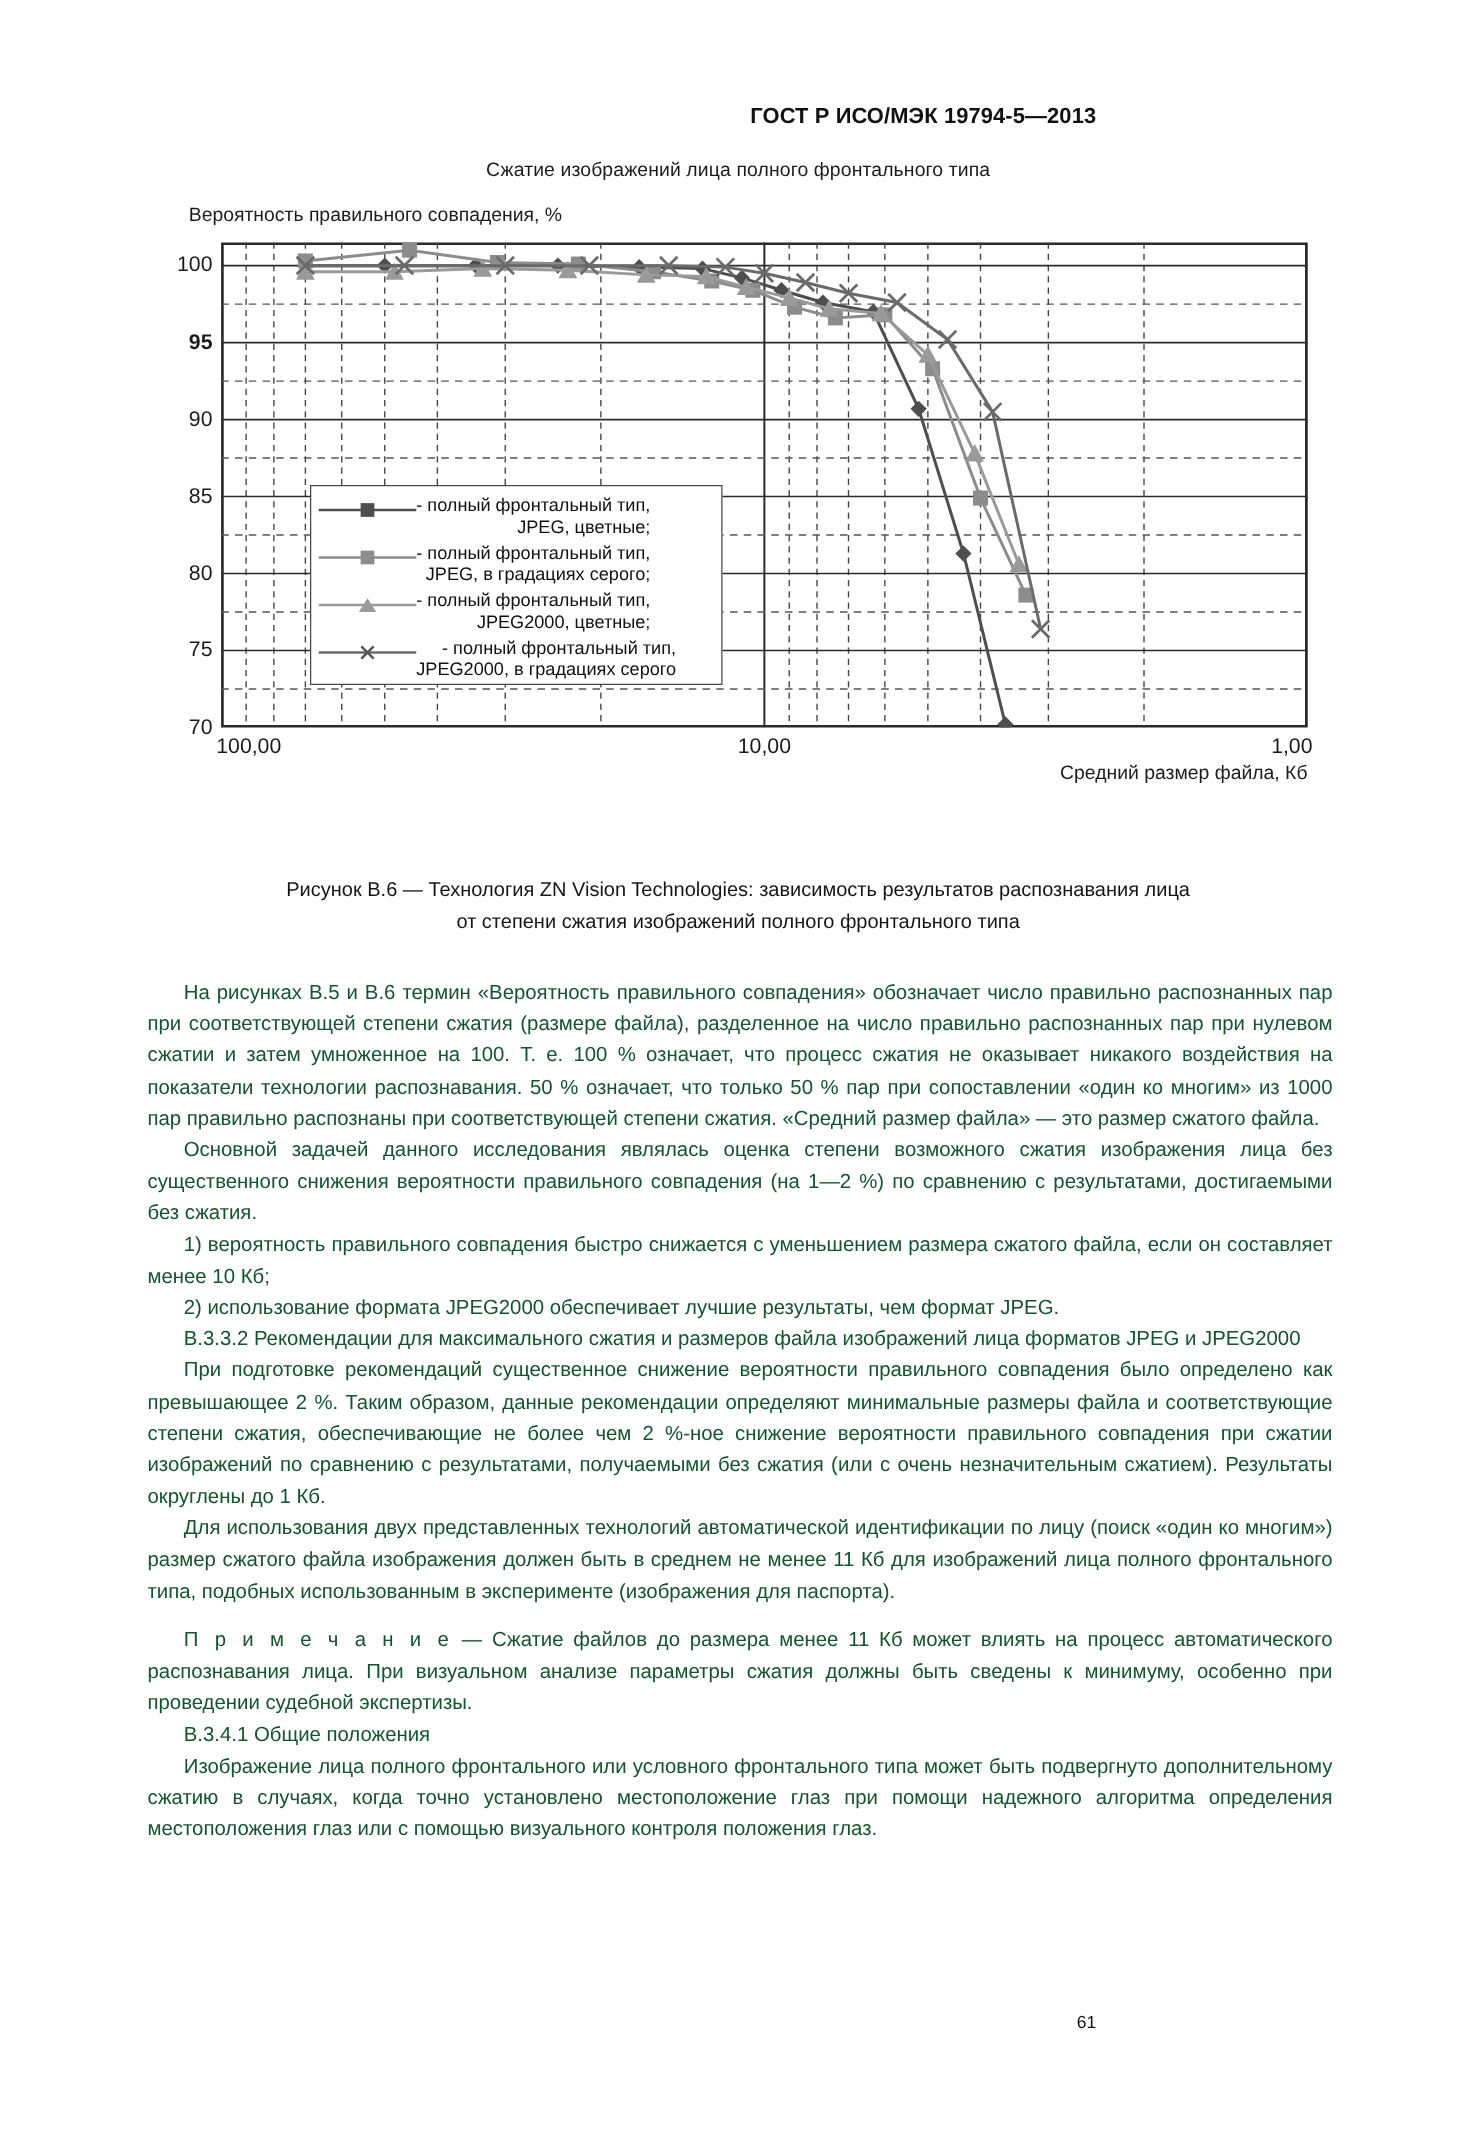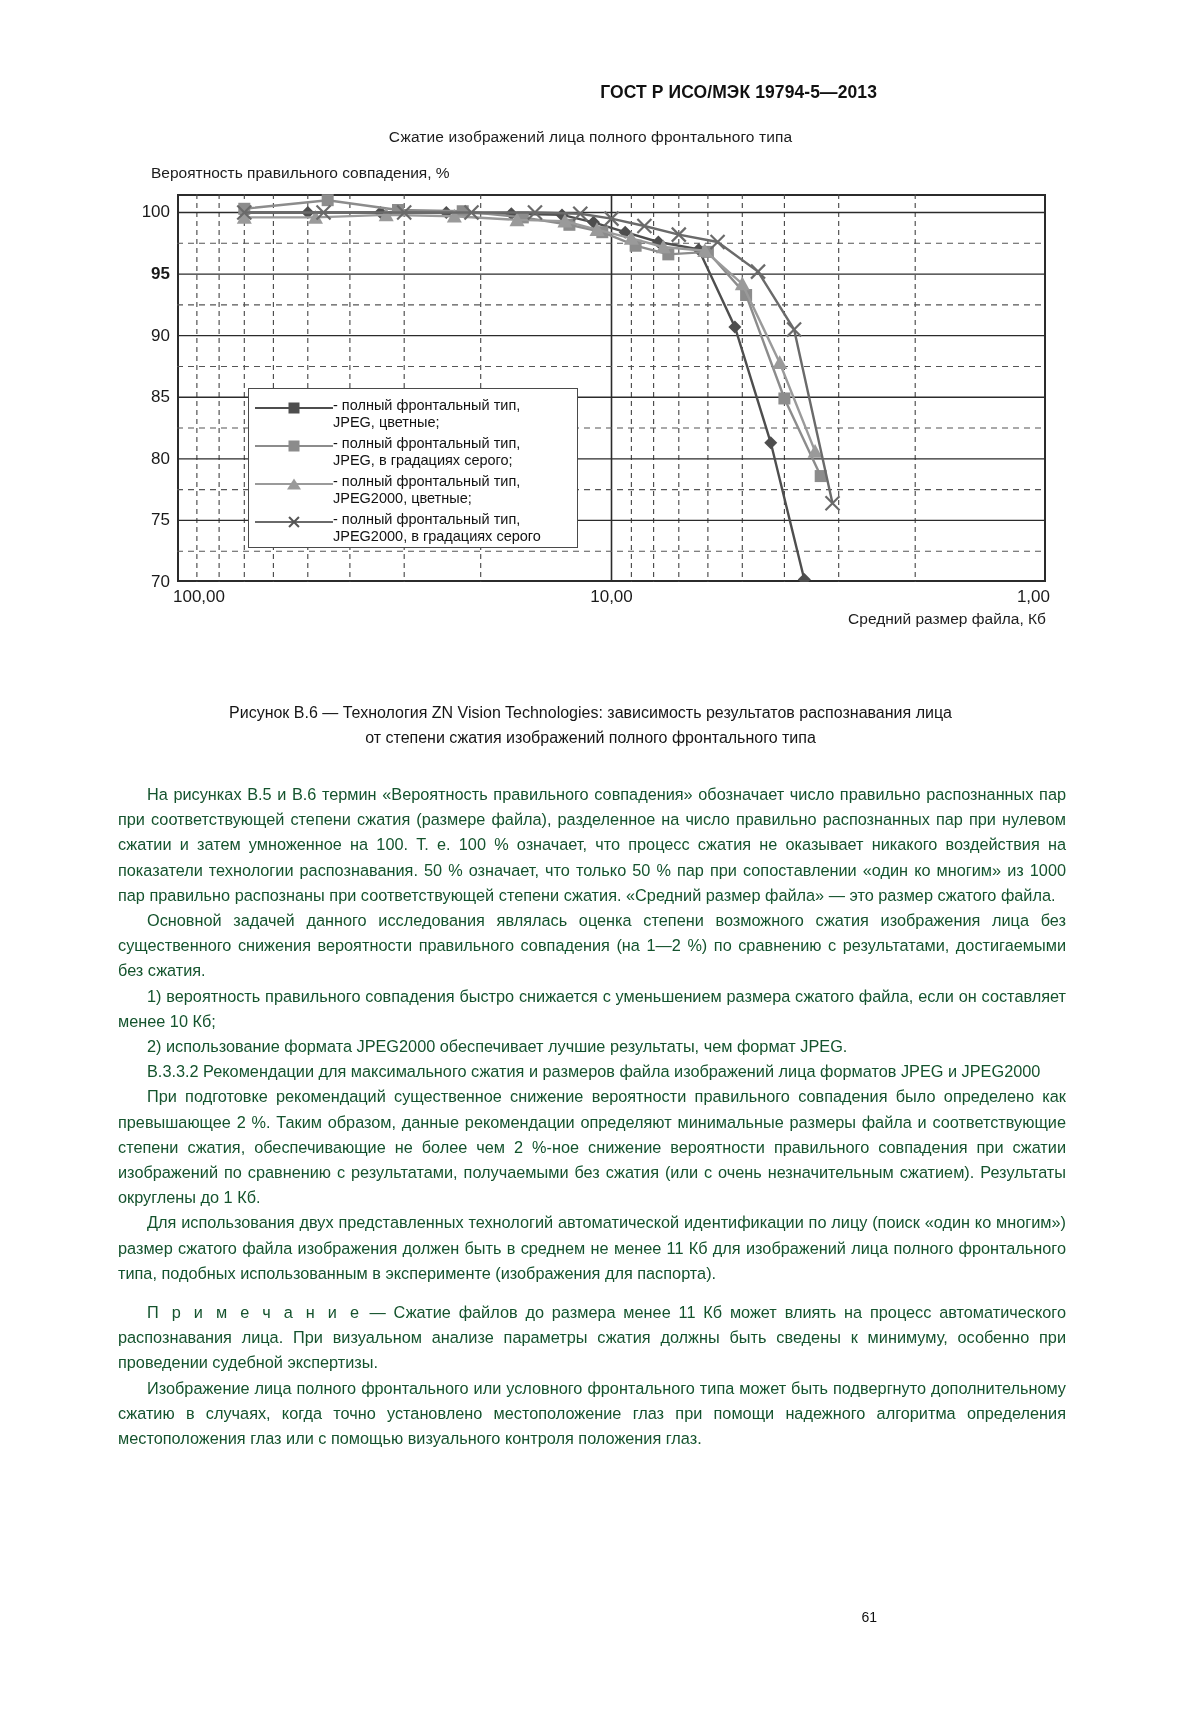--- a/index.html
+++ b/index.html
@@ -150,20 +150,21 @@
     position: absolute;
     left: 50%;
     top: 50%;
     transform: translate(-50%, -50%);
   }
   .legend-text {
     font-size: 14.5px;
     line-height: 17px;
     color: #111;
     white-space: pre-line;
+    text-align: right;
   }
 
   
   .m-diamond {
     width: 11px; height: 11px;
     background: #4e4e4e;
     transform: translate(-50%, -50%) rotate(45deg);
   }
   .m-square {
     width: 11px; height: 11px;
@@ -446,18 +447,19 @@
 
   <div class="body">
     <p>На рисунках В.5 и В.6 термин «Вероятность правильного совпадения» обозначает число правильно распознанных пар при соответствующей степени сжатия (размере файла), разделенное на число правильно распознанных пар при нулевом сжатии и затем умноженное на 100. Т. е. 100 % означает, что процесс сжатия не оказывает никакого воздействия на показатели технологии распознавания. 50 % означает, что только 50 % пар при сопоставлении «один ко многим» из 1000 пар правильно распознаны при соответствующей степени сжатия. «Средний размер файла» — это размер сжатого файла.</p>
     <p>Основной задачей данного исследования являлась оценка степени возможного сжатия изображения лица без существенного снижения вероятности правильного совпадения (на 1—2 %) по сравнению с результатами, достигаемыми без сжатия.</p>
     <p>1) вероятность правильного совпадения быстро снижается с уменьшением размера сжатого файла, если он составляет менее 10 Кб;</p>
     <p>2) использование формата JPEG2000 обеспечивает лучшие результаты, чем формат JPEG.</p>
     <p>В.3.3.2 Рекомендации для максимального сжатия и размеров файла  изображений лица форматов JPEG и JPEG2000</p>
     <p>При подготовке рекомендаций существенное снижение вероятности правильного совпадения было определено как превышающее 2 %. Таким образом, данные рекомендации определяют минимальные размеры файла и соответствующие степени сжатия, обеспечивающие не более чем 2 %-ное снижение вероятности правильного совпадения при сжатии изображений по сравнению с результатами, получаемыми без сжатия (или с очень незначительным сжатием). Результаты округлены до 1 Кб.</p>
     <p>Для использования двух представленных технологий автоматической идентификации по лицу (поиск «один ко многим») размер сжатого файла изображения должен быть в среднем не менее 11 Кб для изображений лица полного фронтального типа, подобных использованным в эксперименте (изображения для паспорта).</p>
     <p class="spaced"><span class="spaced-caps">П р и м е ч а н и е</span><span> — Сжатие файлов до размера менее 11 Кб может влиять на процесс автоматического распознавания лица. При визуальном анализе параметры сжатия должны быть сведены к минимуму, особенно при проведении судебной экспертизы.</span></p>
+    <p>В.3.4.1 Общие положения</p>
     <p>Изображение лица полного фронтального или условного фронтального типа может быть подвергнуто дополнительному сжатию в случаях, когда точно установлено местоположение глаз при помощи надежного алгоритма определения местоположения глаз или с помощью визуального контроля положения глаз.</p>
   </div>
 
   <div class="page-number">61</div>
 
 </div>
 
 </body></html>

